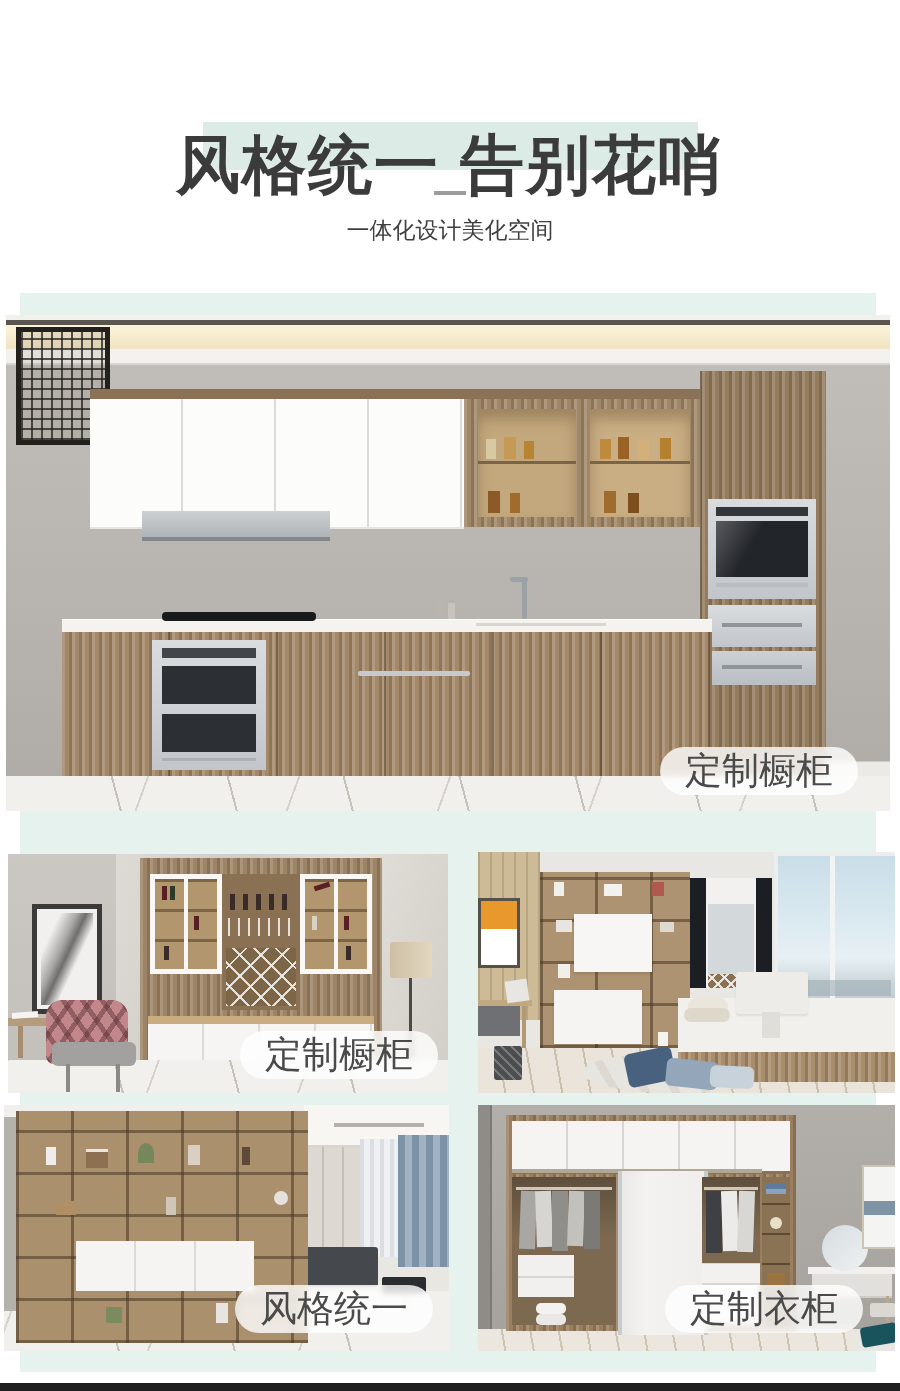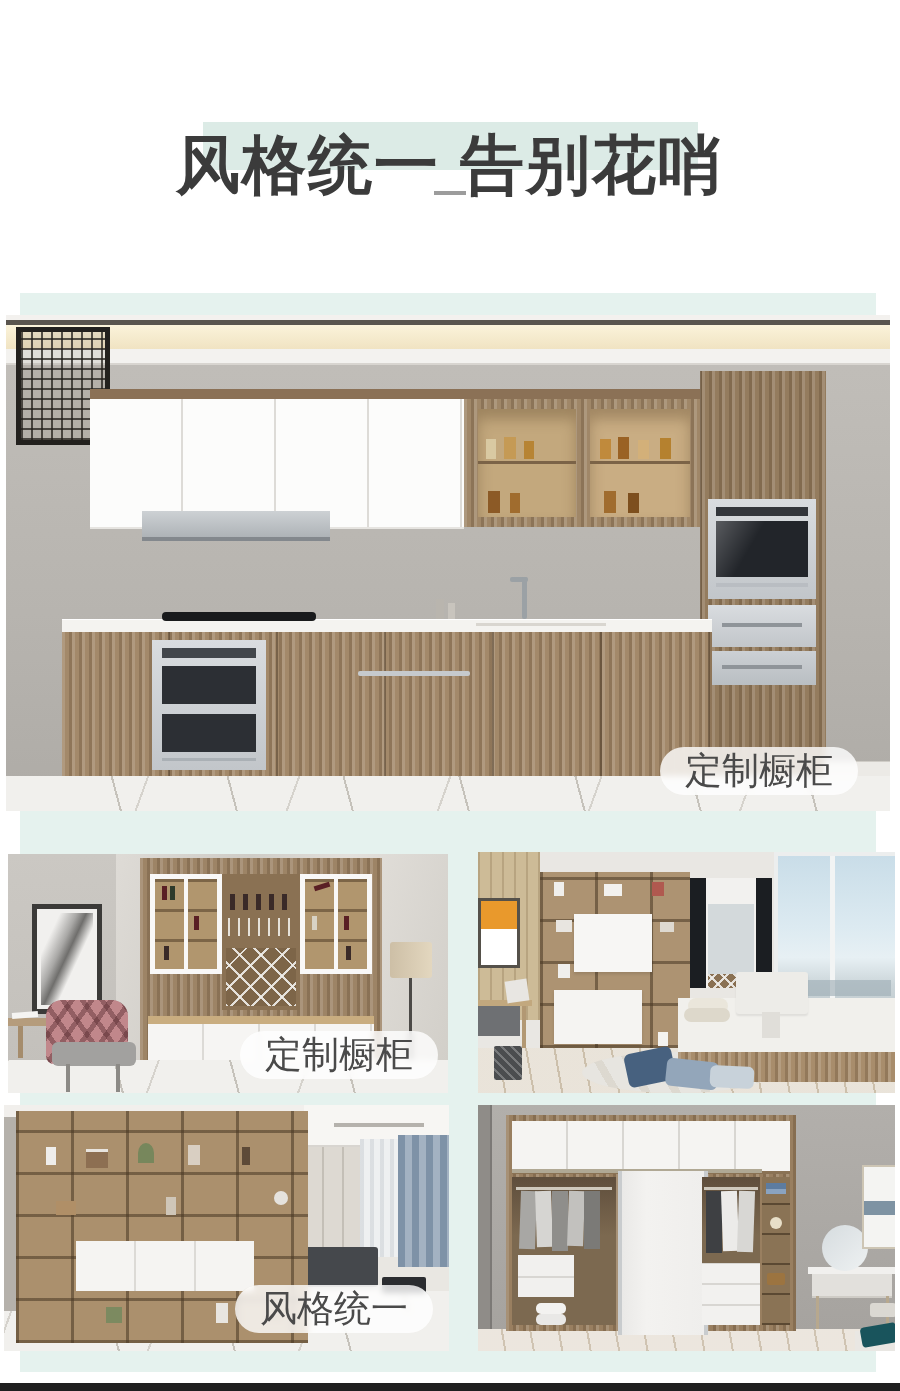--- a/index.html
+++ b/index.html
@@ -33,20 +33,21 @@
 </style>
 </head>
 <body>
 
 <div class="page">
 
   <div class="a title-highlight"></div>
   <h1 class="a page-title">风格统一 告别花哨</h1>
   <div class="a divider"></div>
   <div class="a subtitle">
+    <div>一体化设计美化空间</div>
   </div>
 
   <div class="a mint-panel"></div>
 
   <div class="photo" style="left:6px;top:315px;width:884px;height:496px;">
     <div class="a" style="inset:0;background:linear-gradient(180deg,#c2bfba 0,#b7b4af 60%,#aeaba6 100%);"></div>
     <div class="a" style="left:0;top:0;width:884px;height:5px;background:#f3f1ee;"></div>
     <div class="a" style="left:0;top:5px;width:884px;height:5px;background:#5a554e;"></div>
     <div class="a" style="left:0;top:10px;width:884px;height:24px;background:linear-gradient(180deg,#fbf3da,#f0e3c2);"></div>
     <div class="a" style="left:0;top:34px;width:884px;height:14px;background:#f3f2ef;border-bottom:2px solid #d8d5d0;"></div>
@@ -265,16 +266,17 @@
     <div class="a" style="left:338px;top:191px;width:3px;height:33px;background:#b7a88e;"></div>
     <div class="a" style="left:408px;top:191px;width:3px;height:33px;background:#b7a88e;"></div>
     <div class="a" style="left:344px;top:120px;width:46px;height:46px;border-radius:50%;border:3px solid #b3906
 2;background:linear-gradient(135deg,#d6dcdf,#eef1f2);"></div>
     <div class="a" style="left:384px;top:60px;width:33px;height:80px;background:#f4f4f2;border:2px solid #cdc5b4;">
       <div class="a" style="left:0;top:34px;width:100%;height:14px;background:#7e93a3;"></div>
     </div>
     <div class="a" style="left:392px;top:198px;width:26px;height:14px;background:#dbd8d2;border-radius:3px;"></div>
     <div class="a" style="left:377px;top:226px;width:40px;height:20px;background:#e9e7e3;"></div>
     <div class="a" style="left:383px;top:220px;width:36px;height:20px;background:#19545c;border-radius:4px;transform:rotate(-10deg);"></div>
+    <div class="badge" style="right:32px;bottom:18px;">定制衣柜</div>
   </div>
 
   <div class="a next-section-bar"></div>
 </div>
 
 </body></html>

